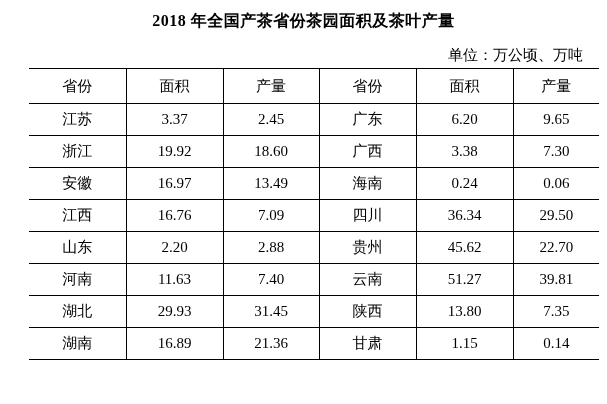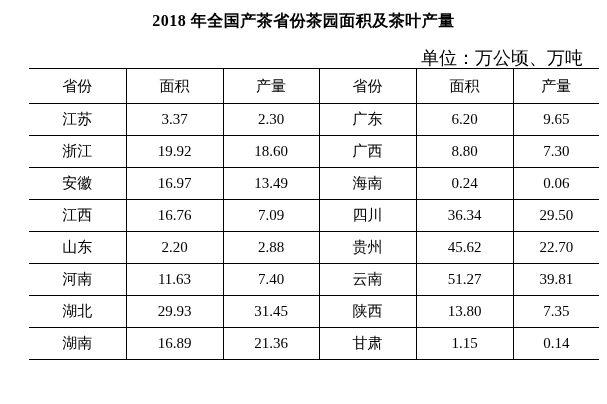--- a/index.html
+++ b/index.html
@@ -23,21 +23,21 @@
     right: 0;
     text-align: center;
     font-size: 16px;
     font-weight: bold;
     letter-spacing: 0.5px;
   }
   .unit-note {
     position: absolute;
     top: 46px;
     right: 24px;
-    font-size: 18px;
+    font-size: 15px;
     font-weight: normal;
   }
   table.data-table {
     position: absolute;
     top: 68px;
     left: 29px;
     width: 570px;
     border-collapse: collapse;
     table-layout: fixed;
     font-size: 15px;
@@ -83,31 +83,31 @@
         <th>产量</th>
         <th>省份</th>
         <th>面积</th>
         <th>产量</th>
       </tr>
     </thead>
     <tbody>
       <tr>
         <td>江苏</td>
         <td>3.37</td>
-        <td>2.30</td>
+        <td>2.45</td>
         <td>广东</td>
         <td>6.20</td>
         <td>9.65</td>
       </tr>
       <tr>
         <td>浙江</td>
         <td>19.92</td>
         <td>18.60</td>
         <td>广西</td>
-        <td>8.80</td>
+        <td>3.38</td>
         <td>7.30</td>
       </tr>
       <tr>
         <td>安徽</td>
         <td>16.97</td>
         <td>13.49</td>
         <td>海南</td>
         <td>0.24</td>
         <td>0.06</td>
       </tr>

